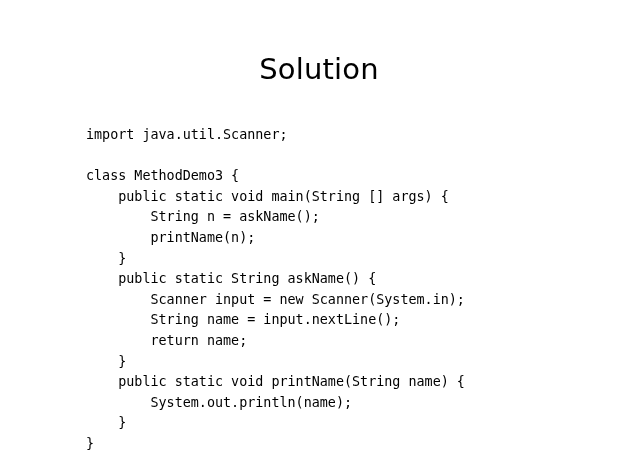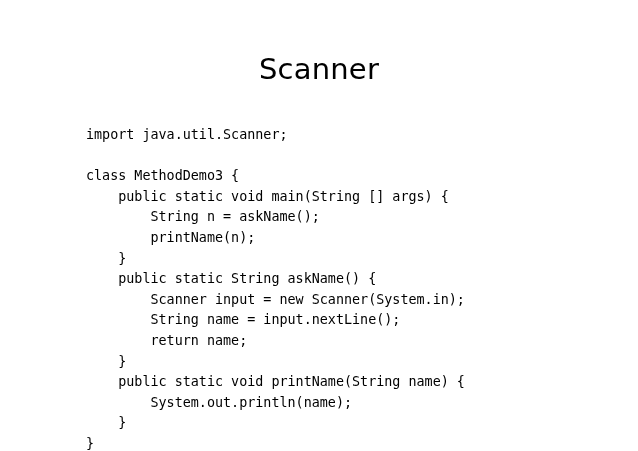--- a/index.html
+++ b/index.html
@@ -46,17 +46,17 @@
   .code-line {
     white-space: pre;
     min-height: 20.6px;
   }
 </style>
 </head>
 <body>
 
 <div class="slide">
 
-  <div class="slide-title">Scanner</div>
+  <div class="slide-title">Solution</div>
 
   <pre class="code-block"><div class="code-line">import java.util.Scanner;</div><div class="code-line"></div><div class="code-line">class MethodDemo3 {</div><div class="code-line">    public static void main(String [] args) {</div><div class="code-line">        String n = askName();</div><div class="code-line">        printName(n);</div><div class="code-line">    }</div><div class="code-line">    public static String askName() {</div><div class="code-line">        Scanner input = new Scanner(System.in);</div><div class="code-line">        String name = input.nextLine();</div><div class="code-line">        return name;</div><div class="code-line">    }</div><div class="code-line">    public static void printName(String name) {</div><div class="code-line">        System.out.println(name);</div><div class="code-line">    }</div><div class="code-line">}</div></pre>
 
 </div>
 
 </body></html>

